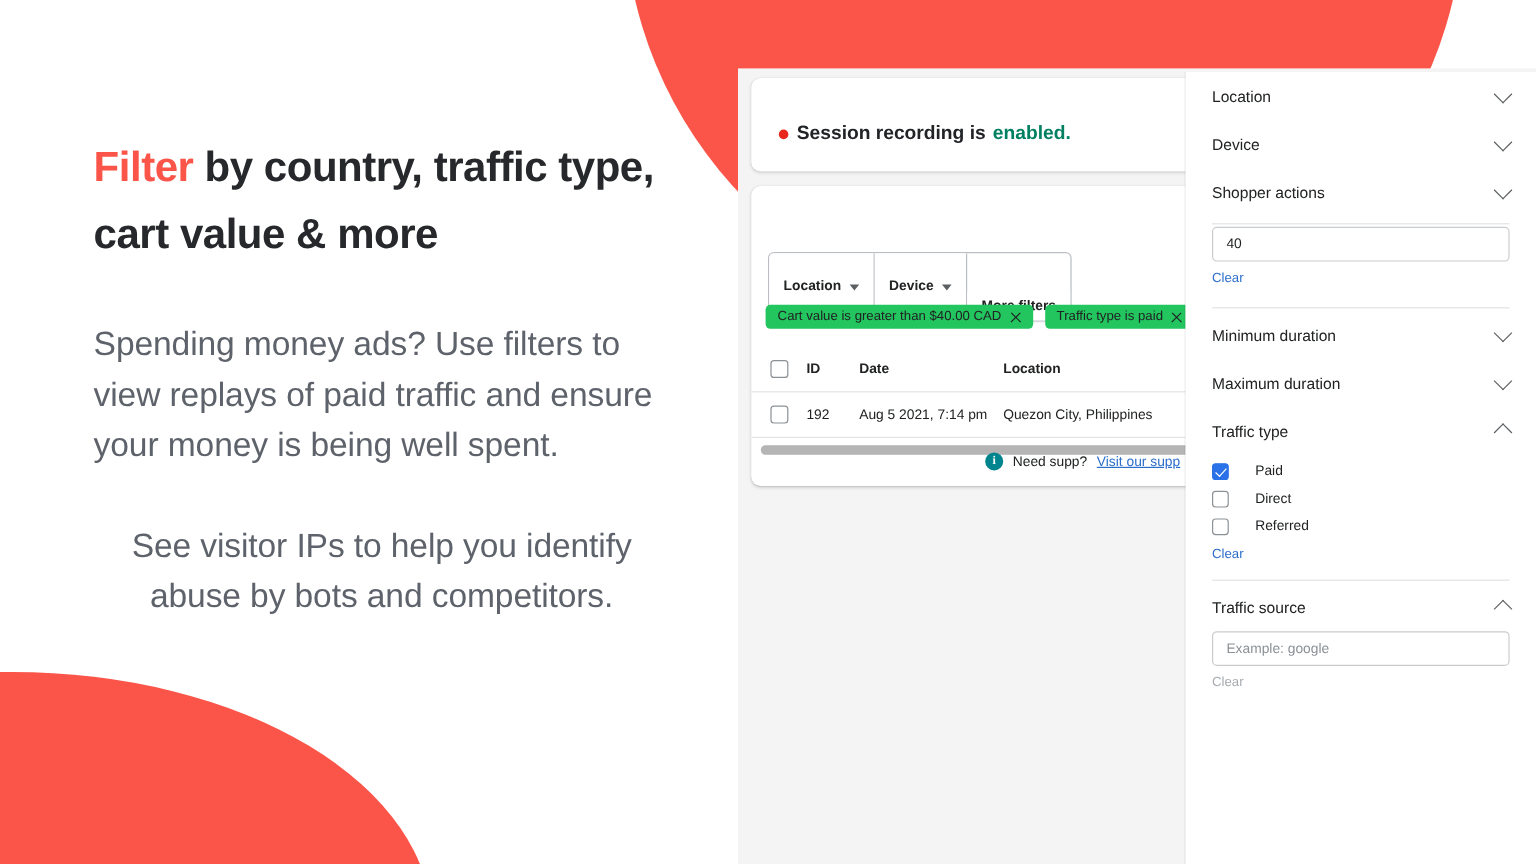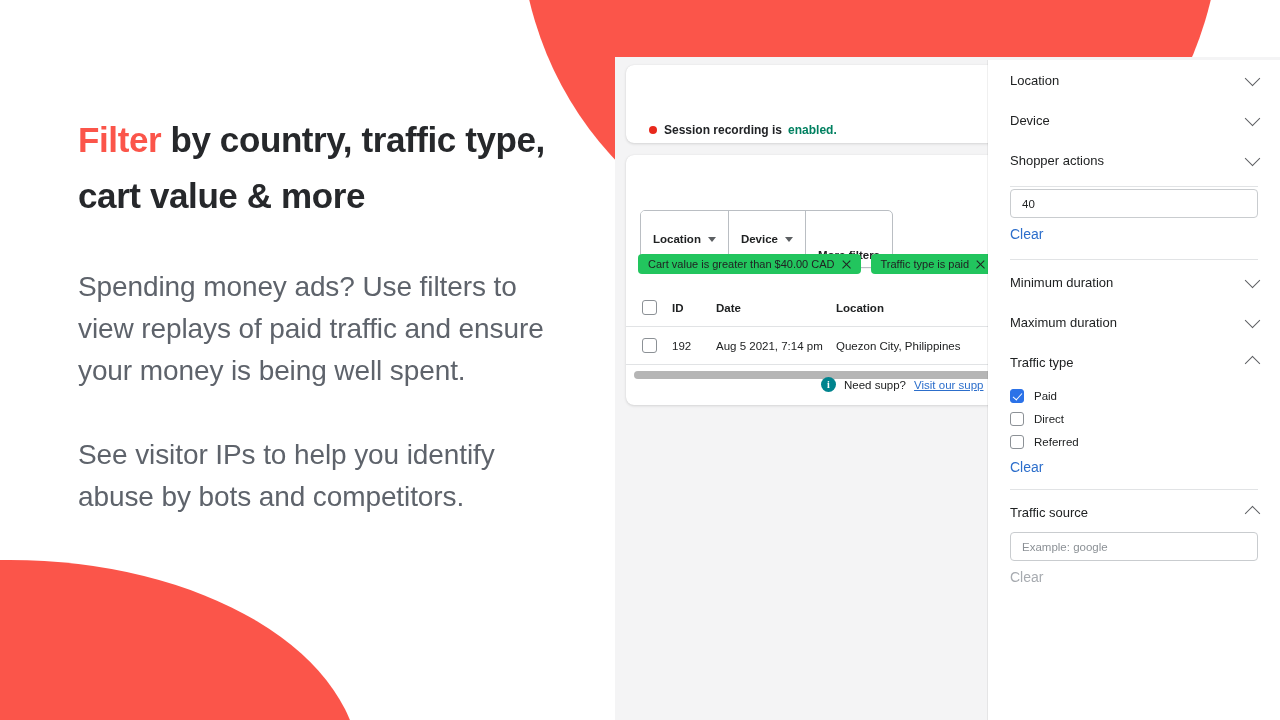--- a/index.html
+++ b/index.html
@@ -48,21 +48,21 @@
   }
   #headline .hl { color: #FB554A; }
   #body-copy {
     margin-top: 42px;
     font-size: 28px;
     line-height: 42px;
     font-weight: 400;
     color: #5E636B;
     letter-spacing: -0.1px;
   }
-  #body-copy .para2 { display:block; margin-top: 42px; }
+  #body-copy .para2 { display:block; margin-top: 42px; text-align: center; }
 
   
   #app-shell {
     position: absolute;
     left: 615px; top: 57px;
     width: 665px; height: 663px;
     background: #F4F4F5;
     overflow: hidden;
     z-index: 4;
   }
@@ -81,23 +81,22 @@
     left: 11px; top: 8px;
     width: 420px; height: 78px;
     background: #ffffff;
     border-radius: 8px;
     box-shadow: 0 1px 3px rgba(0,0,0,.13), 0 0 1px rgba(0,0,0,.10);
   }
   #banner-row {
     position: absolute;
     left: 23px; top: 38px;
     display: flex; align-items: center;
-    font-size: 12px;
-    white-space: nowrap;
-    margin-top: 20px;
+    font-size: 16px;
+    white-space: nowrap;
   }
   #rec-dot {
     width: 8px; height: 8px; border-radius: 50%;
     background: #E8281C; margin-right: 7px;
     flex: 0 0 auto;
   }
   #banner-label { color: #212326; font-weight: 600; }
   #banner-state { color: #008060; font-weight: 600; margin-left: 6px; }
 
   
@@ -276,27 +275,27 @@
     padding: 0 11px;
     font-size: 11.5px; color: #202223;
     font-family: "Liberation Sans", sans-serif;
     background: #fff;
     outline: none;
   }
   .ftext-input::placeholder { color: #8C9196; }
   .clear-link {
     display: inline-block;
     margin-top: 8px;
-    font-size: 14px; color: #2C6ECB;
+    font-size: 11px; color: #2C6ECB;
     cursor: pointer;
   }
   .clear-link.disabled { color: #A7ABB0; }
 
   .check-row {
-    display: flex; align-items: center; gap: 10px;
+    display: flex; align-items: center; gap: 22px;
     height: 23px;
     cursor: pointer;
   }
   .ck {
     width: 14px; height: 14px;
     border: 1.6px solid #8C9196;
     border-radius: 3px;
     background: #fff;
     flex: 0 0 auto;
     position: relative;

